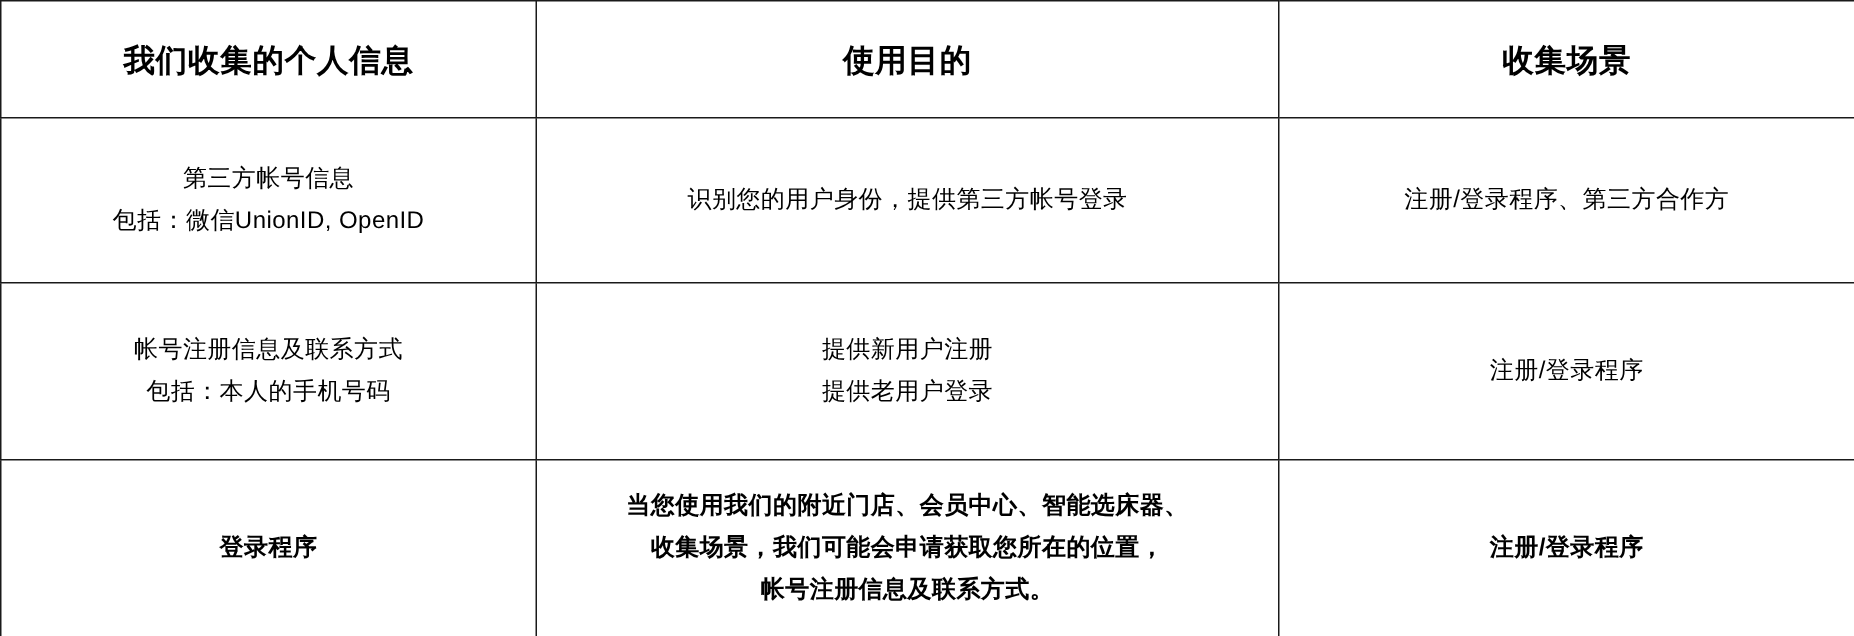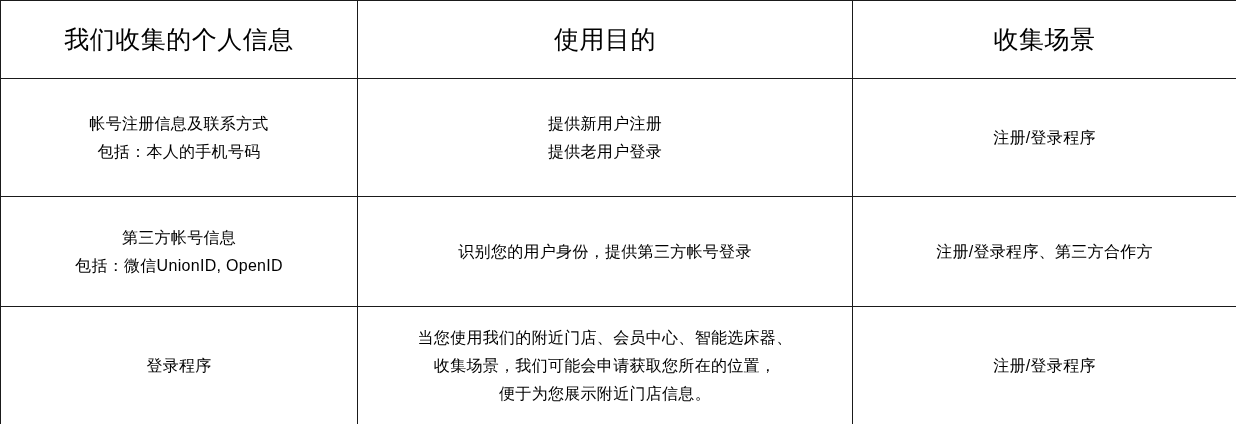--- a/index.html
+++ b/index.html
@@ -30,33 +30,33 @@
   
   .privacy-table tr > *:first-child { border-left: 1px solid #1a1a1a; }
   .privacy-table tr > *:last-child { border-right: 1px solid #1a1a1a; }
 
   .col-a { width: 357px; }
   .col-b { width: 495px; }
   .col-c { width: 384px; }
 
   .head-row th {
     height: 78px;
-    font-size: 25px;
-    font-weight: normal;
+    font-size: 21px;
+    font-weight: bold;
     letter-spacing: 0.5px;
   }
   .body-row td {
     font-size: 16px;
     font-weight: normal;
     line-height: 1.75;
     letter-spacing: 0.3px;
   }
   .row-1 td { height: 118px; }
   .row-2 td { height: 110px; }
-  .row-3 td { height: 118px; }
+  .row-3 td { height: 118px; font-weight: bold; }
 
   .cell-line {
     display: block;
     white-space: pre;
   }
 </style>
 </head>
 <body>
 
 <table class="privacy-table">
@@ -66,52 +66,52 @@
     <col class="col-c">
   </colgroup>
   <thead>
     <tr class="head-row">
       <th>我们收集的个人信息</th>
       <th>使用目的</th>
       <th>收集场景</th>
     </tr>
   </thead>
   <tbody>
+    <tr class="body-row row-2">
+      <td>
+        <span class="cell-line">第三方帐号信息</span>
+        <span class="cell-line">包括：微信UnionID, OpenID</span>
+      </td>
+      <td>
+        <span class="cell-line">识别您的用户身份，提供第三方帐号登录</span>
+      </td>
+      <td>
+        <span class="cell-line">注册/登录程序、第三方合作方</span>
+      </td>
+    </tr>
     <tr class="body-row row-1">
       <td>
         <span class="cell-line">帐号注册信息及联系方式</span>
         <span class="cell-line">包括：本人的手机号码</span>
       </td>
       <td>
         <span class="cell-line">提供新用户注册</span>
         <span class="cell-line">提供老用户登录</span>
       </td>
       <td>
         <span class="cell-line">注册/登录程序</span>
       </td>
     </tr>
-    <tr class="body-row row-2">
-      <td>
-        <span class="cell-line">第三方帐号信息</span>
-        <span class="cell-line">包括：微信UnionID, OpenID</span>
-      </td>
-      <td>
-        <span class="cell-line">识别您的用户身份，提供第三方帐号登录</span>
-      </td>
-      <td>
-        <span class="cell-line">注册/登录程序、第三方合作方</span>
-      </td>
-    </tr>
     <tr class="body-row row-3">
       <td>
         <span class="cell-line">登录程序</span>
       </td>
       <td>
         <span class="cell-line">当您使用我们的附近门店、会员中心、智能选床器、</span>
         <span class="cell-line">收集场景，我们可能会申请获取您所在的位置，</span>
-        <span class="cell-line">便于为您展示附近门店信息。</span>
+        <span class="cell-line">帐号注册信息及联系方式。</span>
       </td>
       <td>
         <span class="cell-line">注册/登录程序</span>
       </td>
     </tr>
   </tbody>
 </table>
 
 </body></html>

